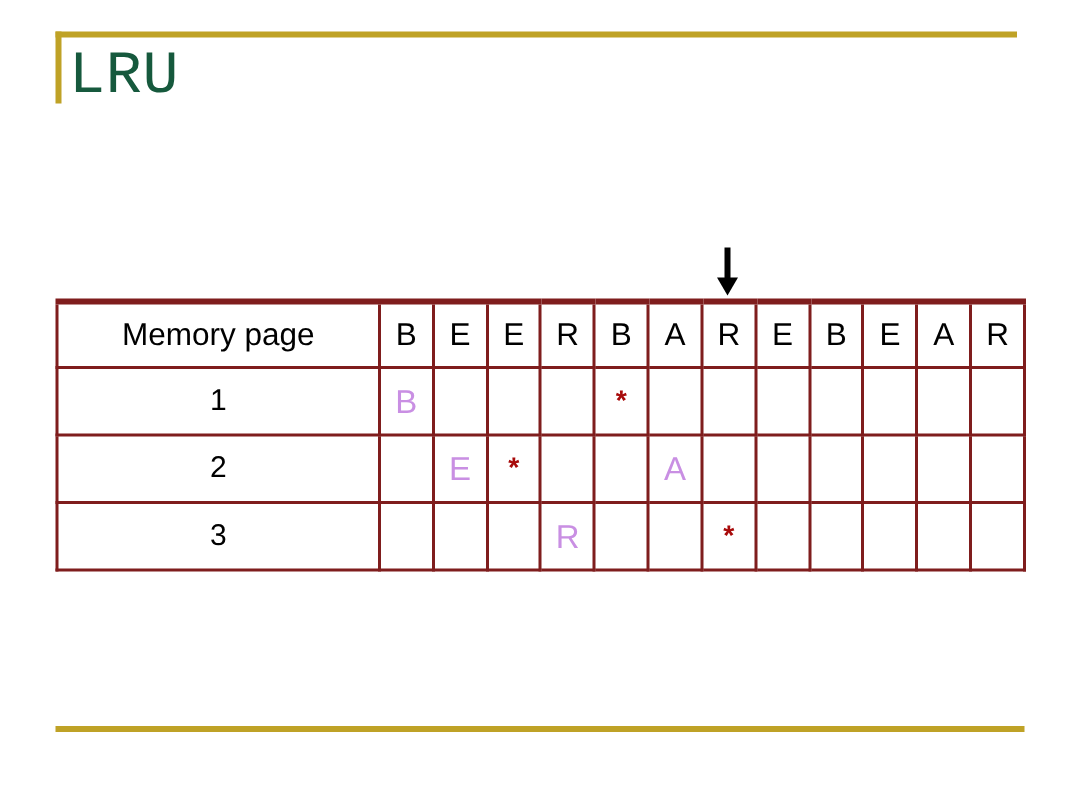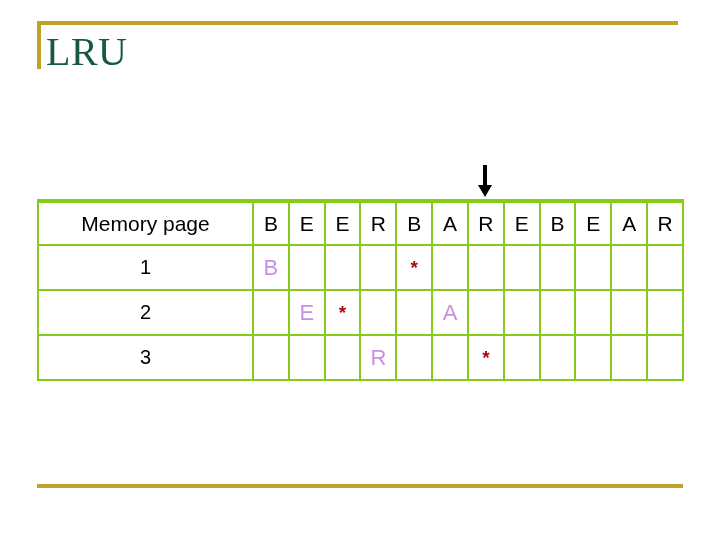--- a/index.html
+++ b/index.html
@@ -37,21 +37,21 @@
     left: 37px;
     top: 484px;
     width: 646px;
     height: 4px;
     background: #BFA226;
   }
   #slide-title {
     position: absolute;
     left: 46px;
     top: 29px;
-    font-family: Liberation Serif, serif;
+    font-family: Liberation Mono, monospace;
     font-size: 40px;
     line-height: 46px;
     color: #16593D;
     letter-spacing: 0.5px;
     white-space: nowrap;
     text-align: right;
   }
 
   
   #column-pointer-arrow {
@@ -65,21 +65,21 @@
   #lru-table {
     position: absolute;
     left: 37px;
     top: 199px;
     width: 647px;
     border-collapse: collapse;
     table-layout: fixed;
     background: #ffffff;
   }
   #lru-table td {
-    border: 2px solid #84cc16;
+    border: 2px solid #7f1d1d;
     padding: 0;
     text-align: center;
     vertical-align: middle;
     font-family: "Liberation Sans", sans-serif;
   }
   #lru-table .outer-frame-top td { border-top-width: 4px; }
   .label-cell {
     width: 213px;
     font-size: 21px;
     color: #000000;

